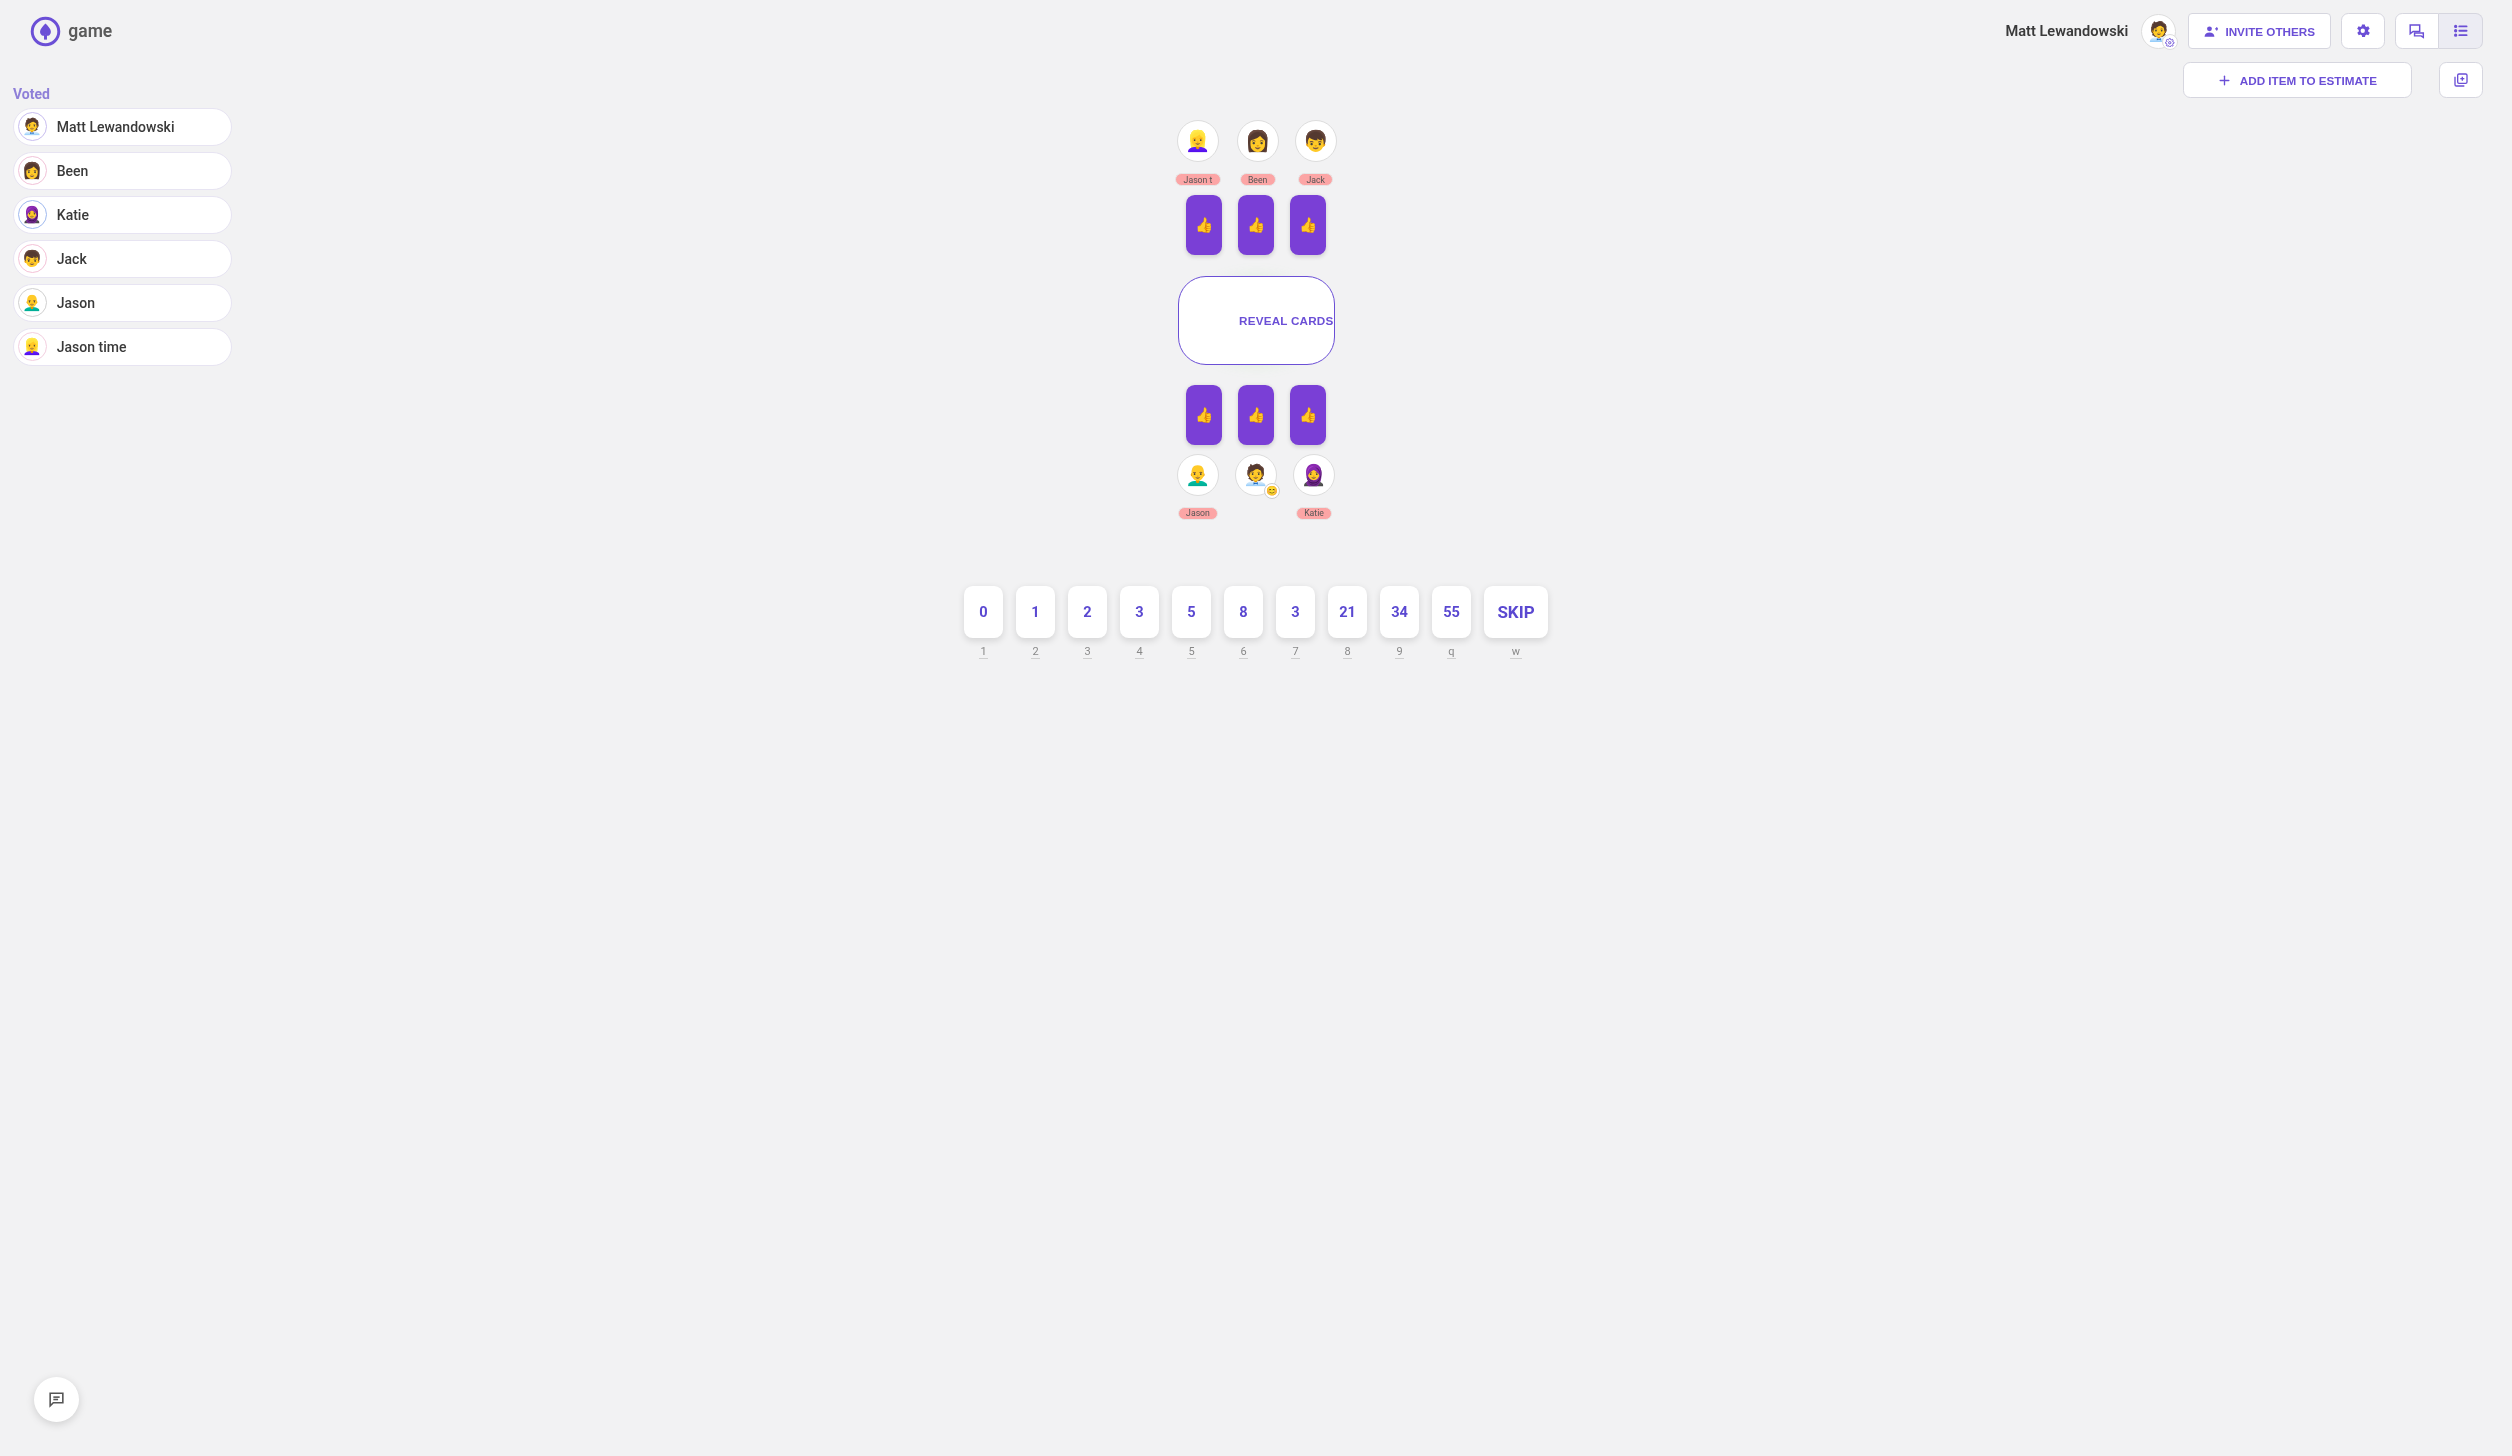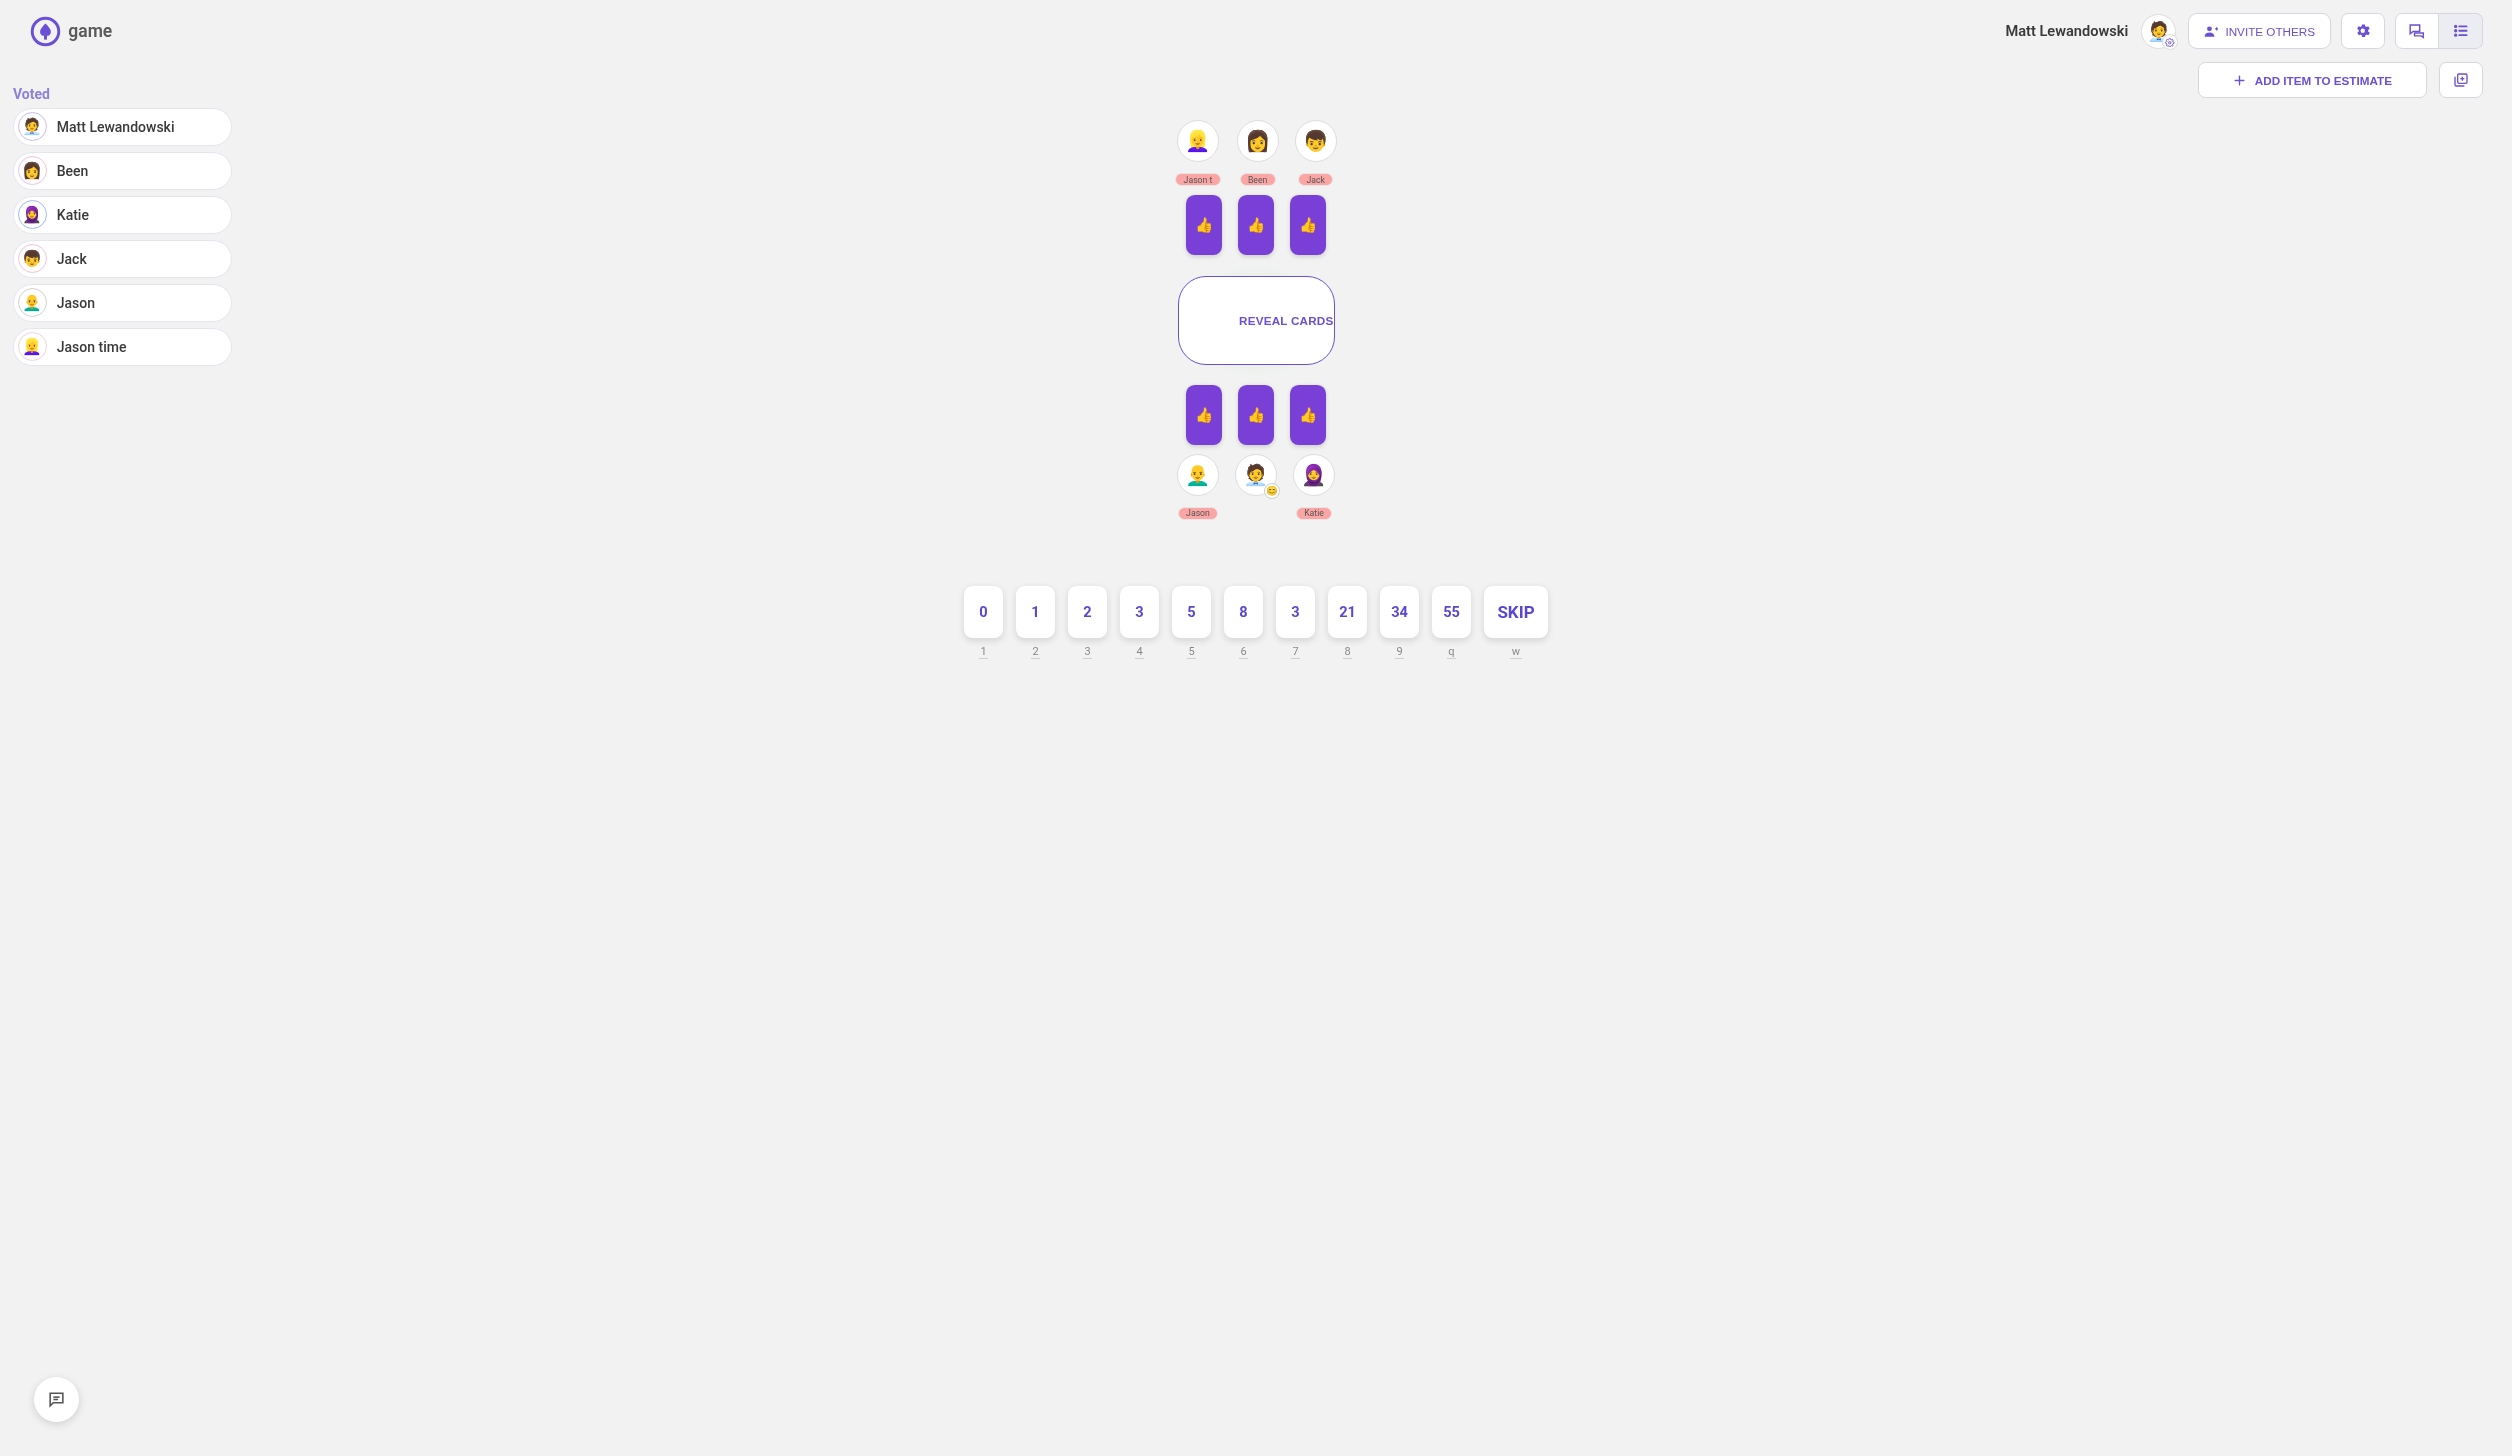--- a/index.html
+++ b/index.html
@@ -32,35 +32,35 @@
     width: 35px; height: 35px; border-radius: 50%; border:0.7px solid #ddd;
     position: relative; background:#fff; display:flex; align-items:center; justify-content:center;
   }
   .header-avatar .gear-mini {
     position:absolute; right:-2.9px; bottom:-2.9px; width:16px; height:16px;
     background:#fff; border-radius:50%; border:0.7px solid #ddd;
     display:flex; align-items:center; justify-content:center;
   }
   .header-btns { display:flex; gap:10.2px; margin-left:11.7px; }
   .btn-outline {
-    background:#fff; border:0.7px solid #d6d6df; border-radius:9px;
+    background:#fff; border:0.7px solid #d6d6df; border-radius:4px;
     padding: 0 14.6px; height:36px; display:flex; align-items:center; gap:7.3px;
-    font-weight:400; color:#6b4fd6; font-size:11.7px; cursor:pointer;
+    font-weight:700; color:#6b4fd6; font-size:11.7px; cursor:pointer;
   }
   .btn-icon-square {
     background:#fff; border:0.7px solid #d6d6df; border-radius:7.3px;
     width:44px; height:36px; display:flex; align-items:center; justify-content:center; cursor:pointer;
   }
   .btn-group { display:flex; }
   .btn-group .btn-icon-square:first-child { border-top-right-radius:0; border-bottom-right-radius:0; }
   .btn-group .btn-icon-square:last-child { border-top-left-radius:0; border-bottom-left-radius:0; border-left:none; background:#ececf3; }
 
   
   .sub-toolbar {
-    display:flex; justify-content:flex-end; padding: 5.8px 29px 0 29px; gap:12px;
+    display:flex; justify-content:flex-end; padding: 5.8px 29px 0 29px; gap:27px;
   }
   .btn-add-item {
     background:#fff; border:0.7px solid #d6d6df; border-radius:7.3px;
     padding: 0 34px; height:36px; display:flex; align-items:center; gap:8.7px;
     font-weight:600; color:#6b4fd6; font-size:11.7px; cursor:pointer;
   }
 
   
   .voted-panel {
     position: absolute; left: 13px; top: 86px; width: 219px;

